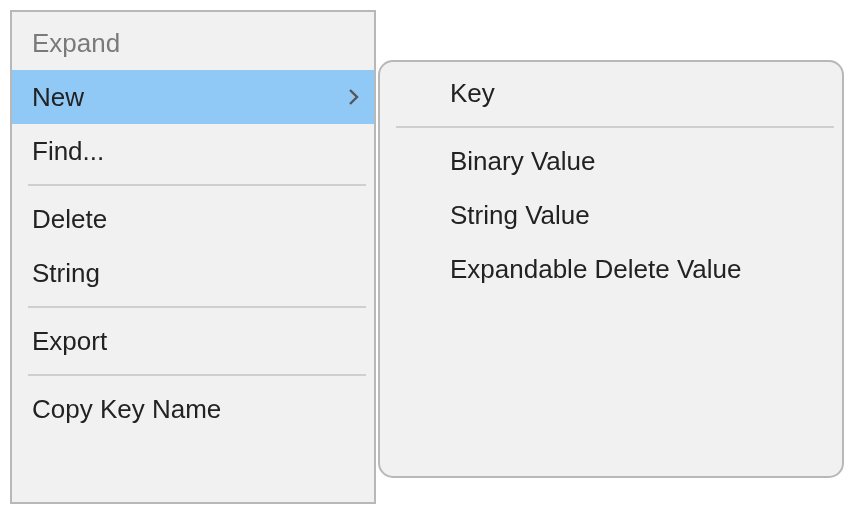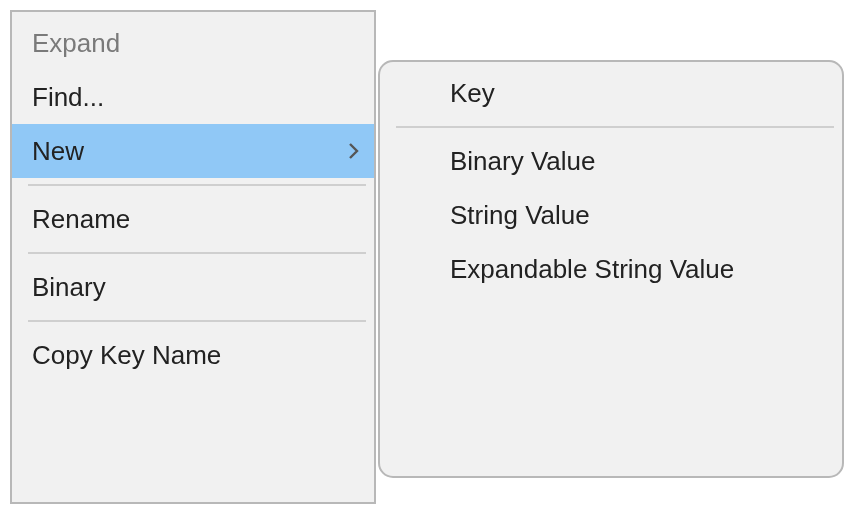--- a/index.html
+++ b/index.html
@@ -85,44 +85,47 @@
 </style>
 </head>
 <body>
 
 <div class="menu main-menu">
 
   <div class="item disabled">
     <span class="label">Expand</span>
   </div>
 
-  <div class="item">
-    <span class="label">Find...</span>
-  </div>
-
   <div class="item highlight">
     <span class="label">New</span>
     <span class="arrow">
       <svg width="12" height="18" viewBox="0 0 12 18">
           <path d="M2 2 L9 9 L2 16" fill="none" stroke="#555" stroke-width="2.4"></path>
         </svg>
     </span>
   </div>
 
-  <div class="sep"></div>
-
-
   <div class="item">
-    <span class="label">Rename</span>
+    <span class="label">Find...</span>
   </div>
 
   <div class="sep"></div>
 
   <div class="item">
-    <span class="label">Binary</span>
+    <span class="label">Delete</span>
+  </div>
+
+  <div class="item">
+    <span class="label">String</span>
+  </div>
+
+  <div class="sep"></div>
+
+  <div class="item">
+    <span class="label">Export</span>
   </div>
 
 
   <div class="sep"></div>
 
   <div class="item">
     <span class="label">Copy Key Name</span>
   </div>
 
 </div>
@@ -140,16 +143,16 @@
   </div>
 
   <div class="item">
     <span class="label">String Value</span>
   </div>
 
 
 
 
   <div class="item">
-    <span class="label">Expandable String Value</span>
+    <span class="label">Expandable Delete Value</span>
   </div>
 
 </div>
 
 </body></html>

